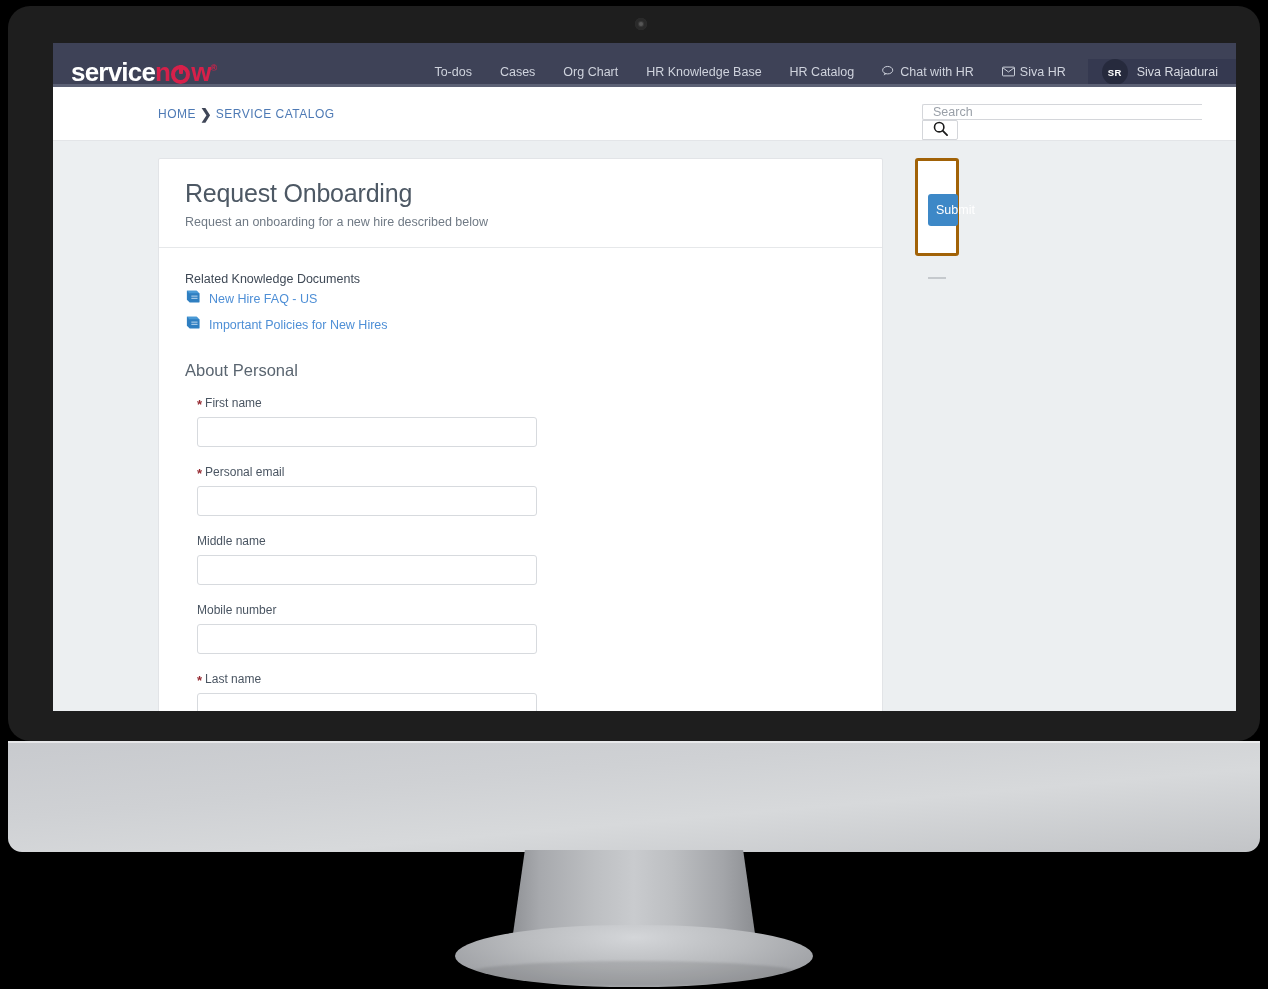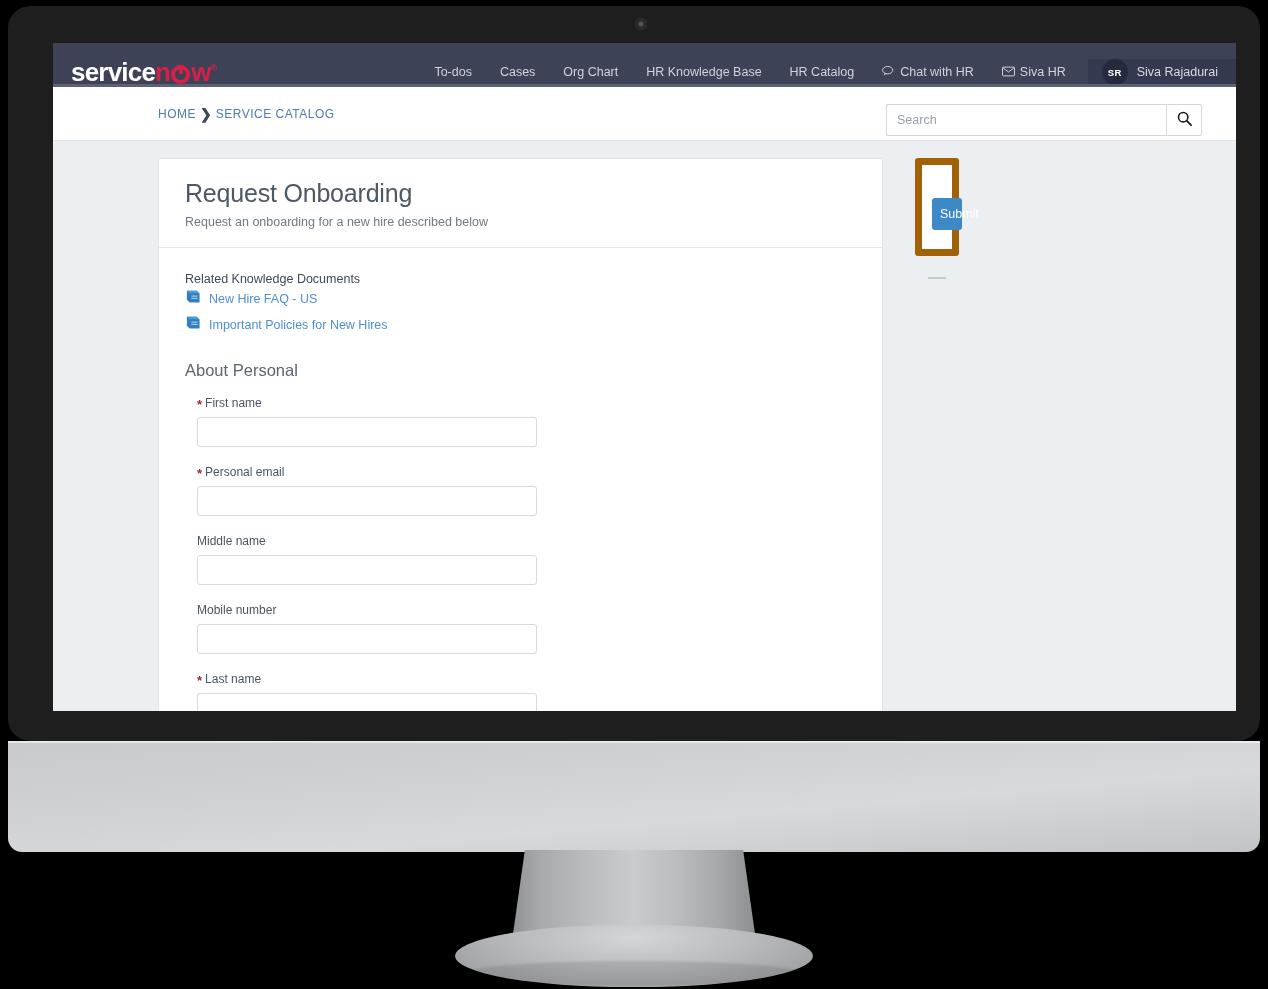--- a/index.html
+++ b/index.html
@@ -185,20 +185,21 @@
   .crumb-sep {
     color: #3f4657;
     font-size: 14px;
     font-weight: 900;
     line-height: 1;
   }
   #search-wrap {
     margin-left: auto;
     display: flex;
     height: 19px;
+    flex-direction: column;
   }
   #search-input {
     width: 280px;
     height: 32px;
     border: 1px solid #d4d6da;
     border-right: none;
     border-radius: 2px 0 0 2px;
     padding: 0 10px;
     font-size: 12.5px;
     color: #333;
@@ -305,21 +306,21 @@
     outline: none;
   }
   .spacer-field { width: 340px; }
 
   
   #side-col { padding-top: 0; }
   #submit-card {
     width: 44px;
     height: 98px;
     background: #fff;
-    border: 7px solid #a16207;
+    border: 3px solid #a16207;
     border-radius: 3px;
     position: relative;
     overflow: visible;
   }
   #submit-btn {
     position: absolute;
     left: 10px; top: 33px;
     width: 30px; height: 32px;
     background: #3d88c7;
     color: #fff;

